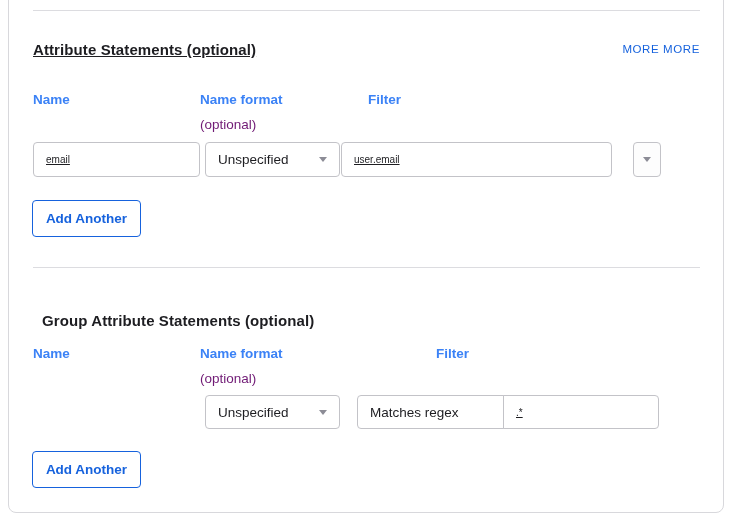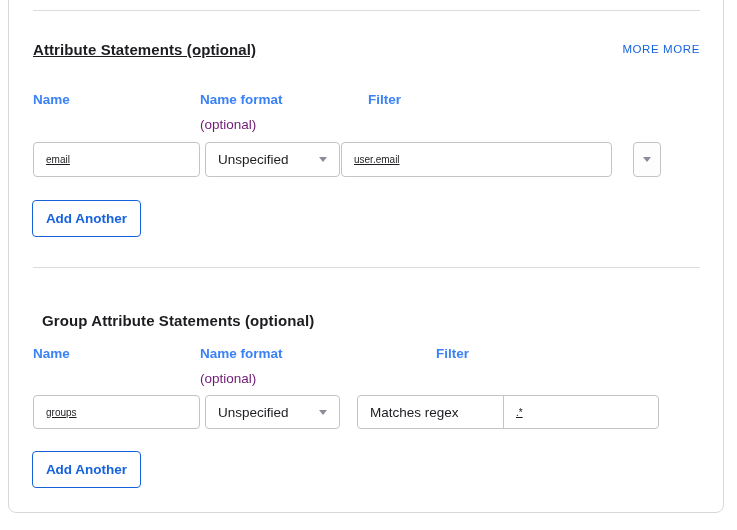--- a/index.html
+++ b/index.html
@@ -96,21 +96,20 @@
 
   <div class="divider divider-mid"></div>
 
   <div class="section-title title-2">Group Attribute Statements (optional)</div>
 
   <div class="col-header" style="left:33px;top:346px;">Name</div>
   <div class="col-header" style="left:200px;top:346px;">Name format</div>
   <div class="col-header" style="left:388px;top:346px;padding-left:48px;">Filter</div>
   <div class="hint" style="left:200px;top:371px;">(optional)</div>
 
-  <input class="text-input h34 r2" style="left: 33px; width: 167px;" type="text" value="groups">
 
   <div class="select h34 r2" style="left:205px;width:135px;">
     <span>Unspecified</span>
     <span class="caret"></span>
   </div>
 
   <div class="select h34 r2" style="left:357px;width:177px;border-top-right-radius:0;border-bottom-right-radius:0;">
     <span>Matches regex</span>
     <span class="caret"></span>
   </div>

